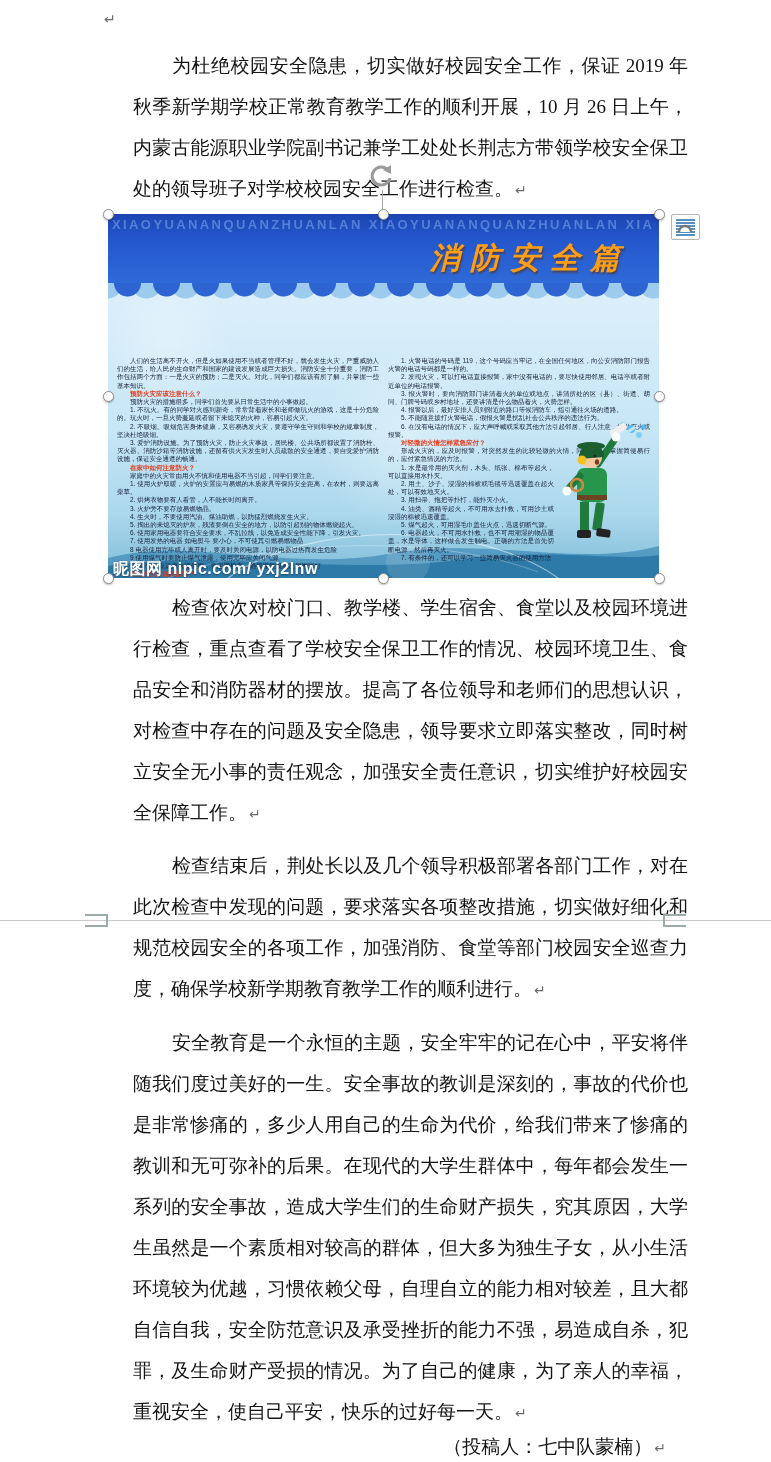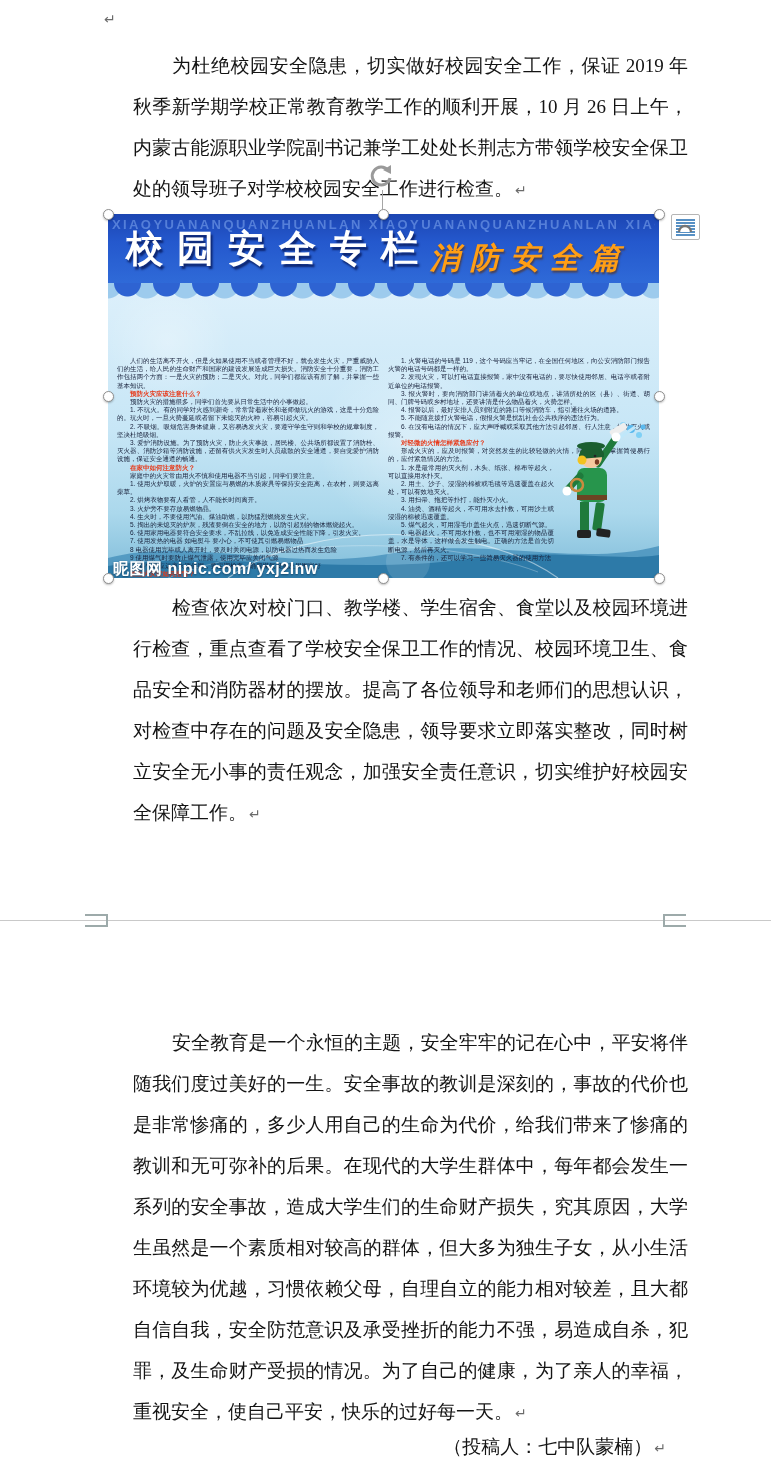--- a/index.html
+++ b/index.html
@@ -70,21 +70,20 @@
 
 <div class="page">
 
   <span class="pilcrow-top">↵</span>
 
   <div class="para" style="top:45px;"><span>为杜绝校园安全隐患，切实做好校园安全工作，保证 2019 年秋季新学期学校正常教育教学工作的顺利开展，10 月 26 日上午，内蒙古能源职业学院副书记兼学工处处长荆志方带领学校安全保卫处的领导班子对学校校园安全工作进行检查。</span><span class="pmark">↵</span></div>
 
   <div class="poster">
     <div class="p-header">
       <div class="p-caps">XIAOYUANANQUANZHUANLAN XIAOYUANANQUANZHUANLAN XIAOYUANANQUANZHUANLAN</div>
-      <div class="p-title">校园安全专栏</div>
       <div class="p-sub">消防安全篇</div>
     </div>
     <div class="p-body">
 
       <svg class="p-waves" viewBox="0 0 551 46" preserveAspectRatio="none">
         <path d="M0,26 C80,4 180,40 280,22 C380,4 470,36 551,14 L551,46 L0,46 Z" fill="#4a93bd" opacity="0.85"></path>
         <path d="M0,34 C100,18 240,44 360,27 C450,16 510,30 551,23 L551,46 L0,46 Z" fill="#2d7aa8"></path>
         <path d="M120,46 C200,-12 370,-12 450,46" stroke="#ffffff" stroke-width="1.2" fill="none" opacity="0.5"></path>
         <path d="M60,46 C160,6 330,2 430,40" stroke="#ffffff" stroke-width="0.8" fill="none" opacity="0.35"></path>
         <circle cx="300" cy="30" r="22" fill="#ffffff" opacity="0.12"></circle>
@@ -194,20 +193,21 @@
           <line x1="1" y1="11" x2="20" y2="11"></line>
         <line x1="1" y1="14" x2="20" y2="14"></line>
           <line x1="1" y1="17" x2="20" y2="17"></line>
       </g>
       <path d="M4,14 A6 6 0 0 1 16,14" fill="#ffffff" stroke="#757575" stroke-width="2.4"></path>
     </svg>
   </div>
 
   <div class="para" style="top:587px;"><span>检查依次对校门口、教学楼、学生宿舍、食堂以及校园环境进行检查，重点查看了学校安全保卫工作的情况、校园环境卫生、食品安全和消防器材的摆放。提高了各位领导和老师们的思想认识，对检查中存在的问题及安全隐患，领导要求立即落实整改，同时树立安全无小事的责任观念，加强安全责任意识，切实维护好校园安全保障工作。</span><span class="pmark">↵</span></div>
 
+  <div class="para" style="top:845px;"><span>检查结束后，荆处长以及几个领导积极部署各部门工作，对在此次检查中发现的问题，要求落实各项整改措施，切实做好细化和规范校园安全的各项工作，加强消防、食堂等部门校园安全巡查力度，确保学校新学期教育教学工作的顺利进行。</span><span class="pmark">↵</span></div>
 
   <div class="page-sep"></div>
   <div class="sep-bracket left"></div>
   <div class="sep-bracket right"></div>
 
   <div class="para" style="top:1022px;"><span>安全教育是一个永恒的主题，安全牢牢的记在心中，平安将伴随我们度过美好的一生。安全事故的教训是深刻的，事故的代价也是非常惨痛的，多少人用自己的生命为代价，给我们带来了惨痛的教训和无可弥补的后果。在现代的大学生群体中，每年都会发生一系列的安全事故，造成大学生们的生命财产损失，究其原因，大学生虽然是一个素质相对较高的群体，但大多为独生子女，从小生活环境较为优越，习惯依赖父母，自理自立的能力相对较差，且大都自信自我，安全防范意识及承受挫折的能力不强，易造成自杀，犯罪，及生命财产受损的情况。为了自己的健康，为了亲人的幸福，重视安全，使自己平安，快乐的过好每一天。</span><span class="pmark">↵</span></div>
 
   <div class="para attrib" style="top:1426px;"><span>（投稿人：七中队蒙楠）</span><span class="pmark">↵</span></div>
 
 </div>

